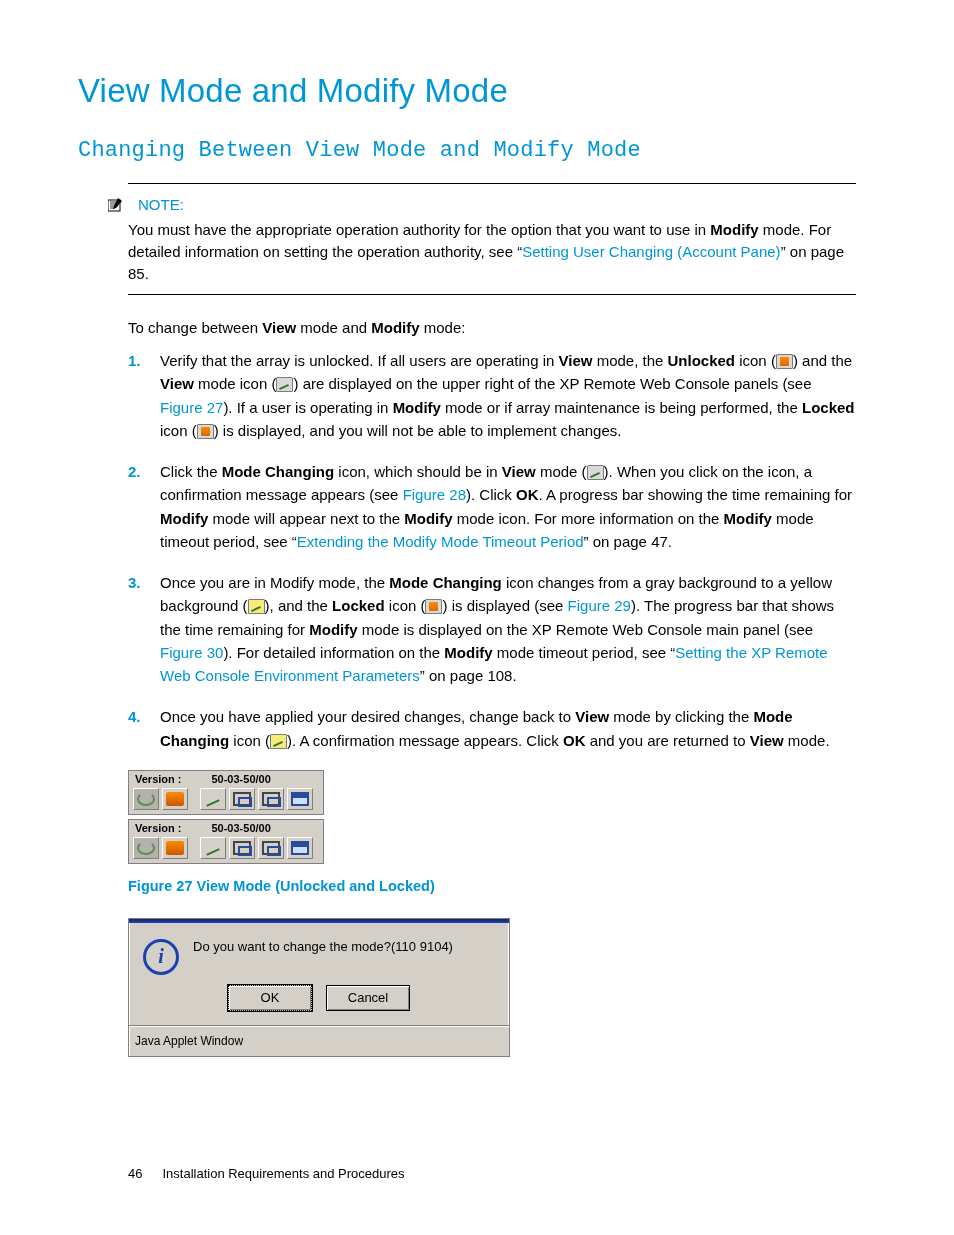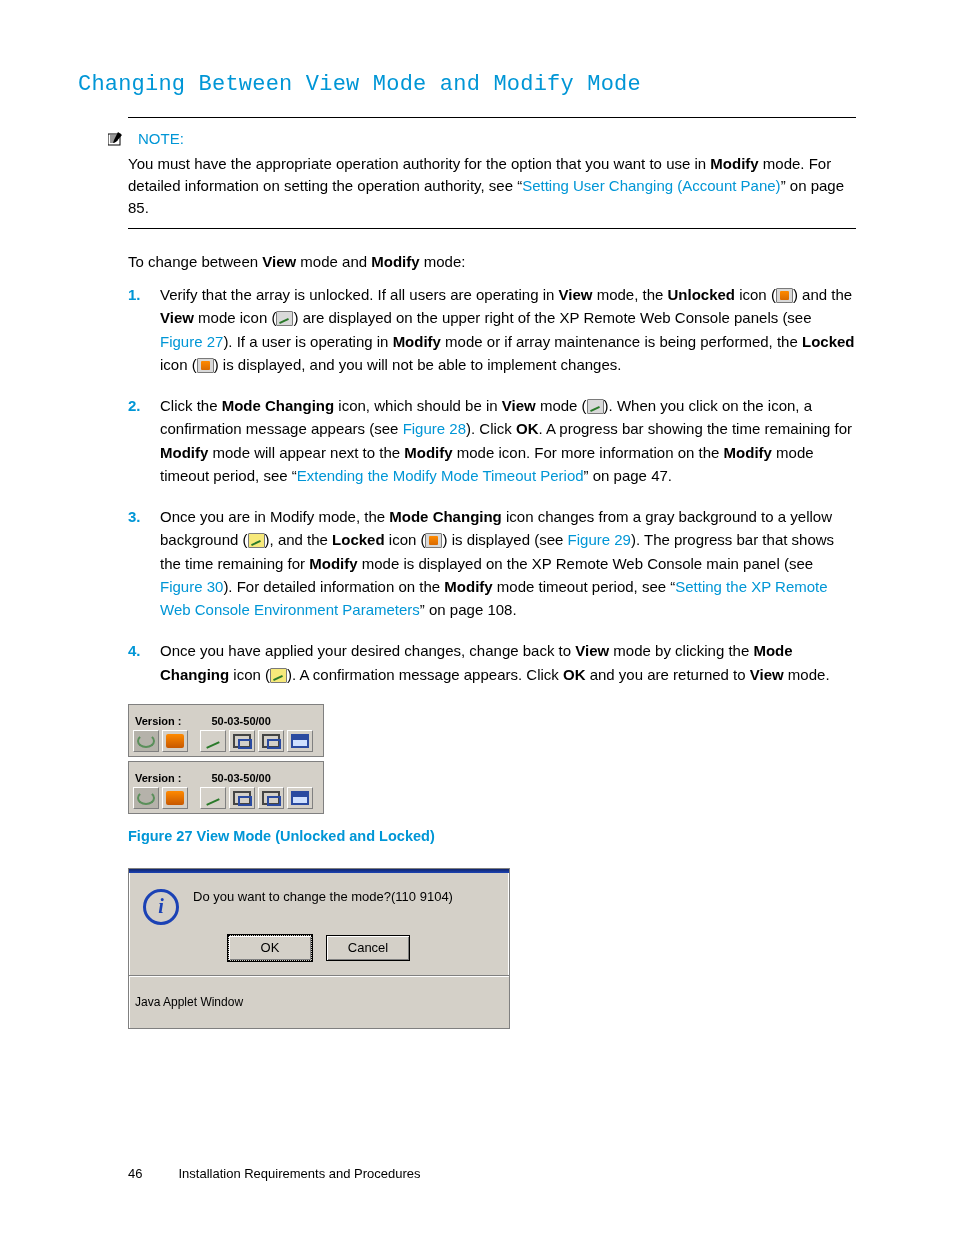--- a/index.html
+++ b/index.html
@@ -126,21 +126,21 @@
   .toolbar-block {
     background: #d4d0c8;
     border: 1px solid #808080;
     padding: 0;
   }
   .tb-row1 {
     display:flex;
     font-family: Arial, sans-serif;
     font-size: 11px;
     font-weight: bold;
-    padding: 10px 6px 0 6px;
+    padding: 2px 6px 0 6px;
     gap: 30px;
     text-align: center;
   }
   .tb-row2 {
     display:flex;
     padding: 3px 4px 4px 4px;
     gap: 3px;
   }
   .tb-btn {
     width: 26px; height: 22px;
@@ -206,40 +206,41 @@
     box-shadow: inset 1px 1px 0 #fff, inset -1px -1px 0 #808080;
     font-size:13px;
     display:flex;align-items:center;justify-content:center;
     font-family: Arial, sans-serif;
   }
   .dlg-btn.default{ box-shadow: 0 0 0 1px #000, inset 1px 1px 0 #fff, inset -1px -1px 0 #808080; border:1px dotted #000; }
   .dlg-status{
     border-top:1px solid #808080;
     background:#d4d0c8;
     font-size:12px;
-    padding:19px 6px;
+    padding:8px 6px;
     font-family: Arial, sans-serif;
     box-shadow: inset 1px 1px 0 #fff;
   }
 
   .footer{
     position:absolute;
     bottom:54px;
     left:128px;
     font-size:13px;
     display:flex;
-    gap:36px;
+    gap:20px;
     align-items:baseline;
   }
   .footer .pg{ font-size:13px; }
 </style>
 </head>
 <body>
 
 <div class="page">
+  <h1>View Mode and Modify Mode</h1>
   <h2>Changing Between View Mode and Modify Mode</h2>
 
   <div class="indent">
     <div class="hr"></div>
     <div class="note-header">
       <span class="note-icon">
         <svg viewBox="0 0 16 14">
             <rect x="0" y="2" width="12" height="11" fill="none" stroke="#000" stroke-width="1"></rect>
             <path d="M2 4h8M2 6h8M2 8h8M2 10h5" stroke="#000" stroke-width="0.8"></path>
             <path d="M10 0l4 3-6 7-3 1 1-3z" fill="#000"></path>

